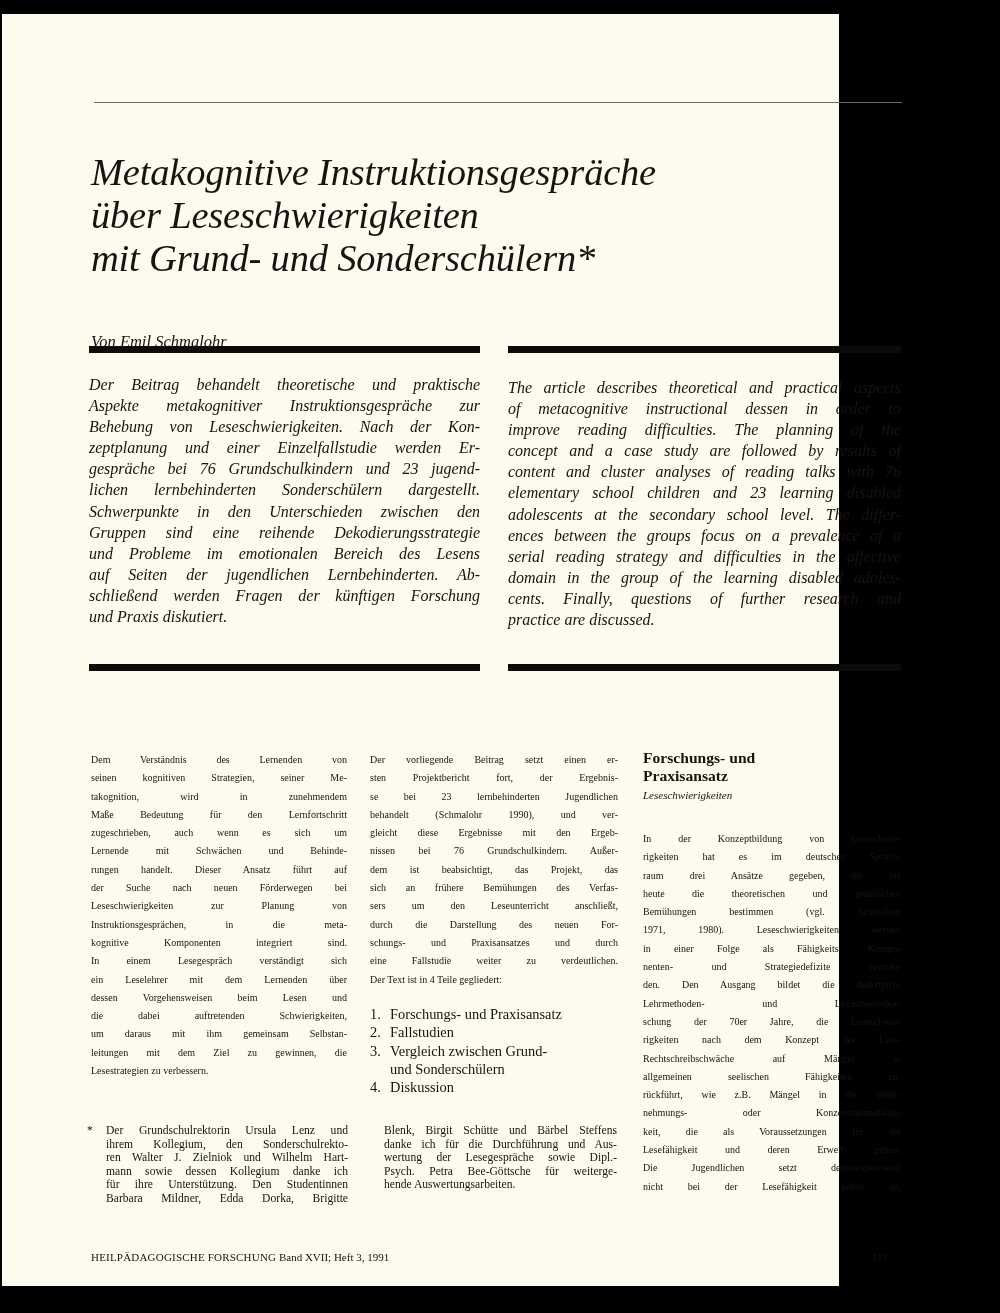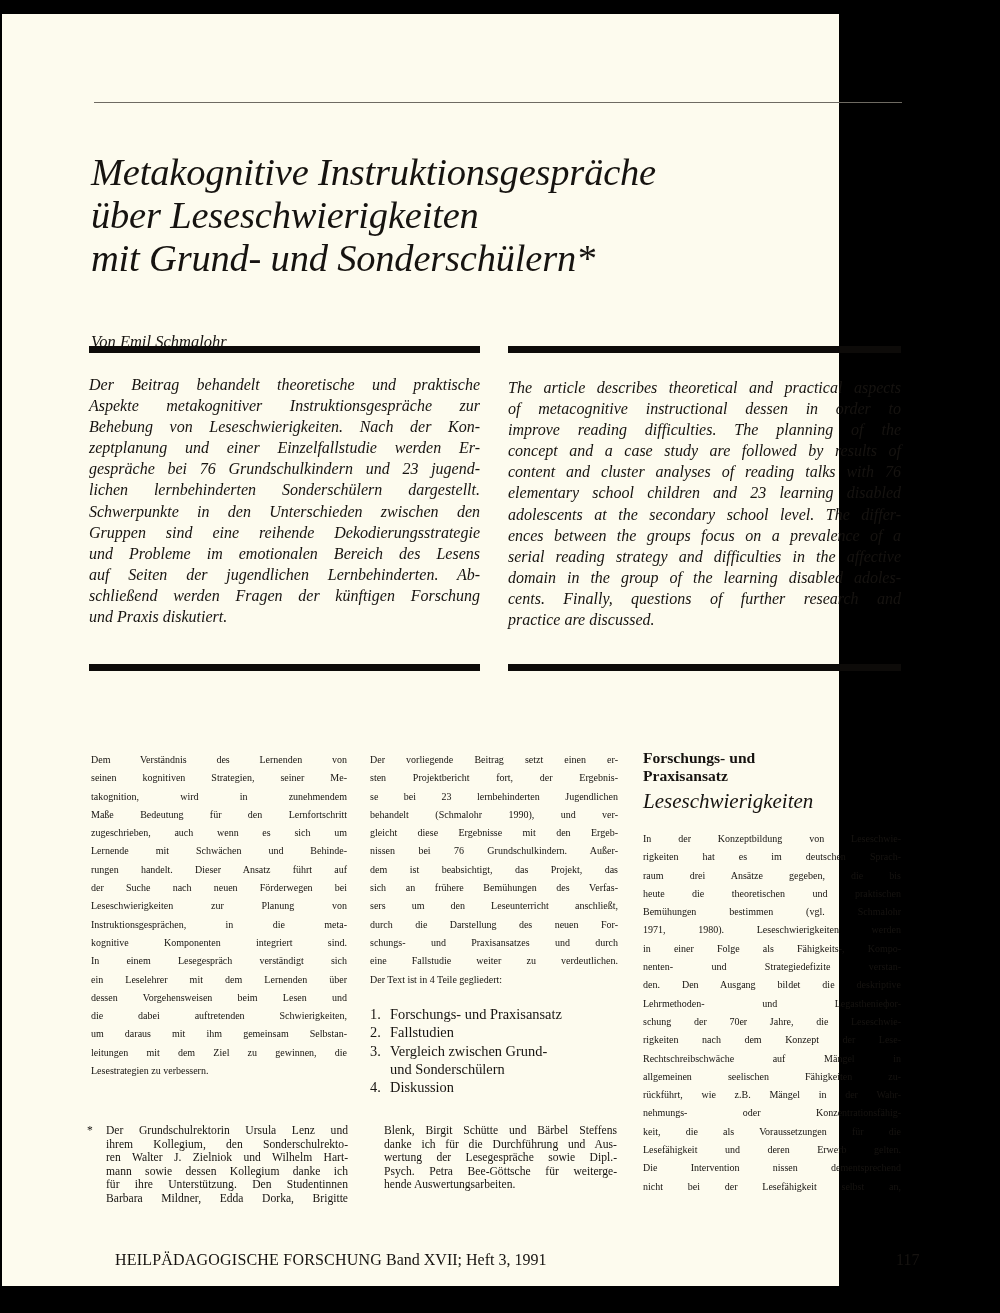--- a/index.html
+++ b/index.html
@@ -28,29 +28,29 @@
     text-align: justify; margin: 0;
   }
   .abstract .ln { display: block; text-align: justify; text-align-last: justify; white-space: nowrap; }
   .abstract .ln.last { text-align-last: left; }
   .col {
     position: absolute; font-size: 10px; line-height: 18.3px;
   }
   .col .ln { display: block; text-align: justify; text-align-last: justify; white-space: nowrap; }
   .col .ln.last { text-align-last: left; }
   .section-heading { font-weight: bold; font-size: 15.6px; position: absolute; }
-  .subsection-heading { font-style: italic; font-size: 21px; position: absolute; }
+  .subsection-heading { font-style: italic; font-size: 11px; position: absolute; }
   .list { position: absolute; font-size: 14.4px; line-height: 18.3px; margin: 0; padding: 0; list-style: none; }
   .list li { display: flex; }
   .list .num { width: 20px; flex: none; }
   .footnote { position: absolute; font-size: 11.6px; line-height: 13.6px; }
   .footnote .ln { display: block; text-align: justify; text-align-last: justify; white-space: nowrap; }
   .footnote .ln.last { text-align-last: left; }
   .footnote .star { position: absolute; left: -19px; top: 0; }
-  .footer { position: absolute; top: 1237px; font-size: 16px; margin-left: 24px; }
+  .footer { position: absolute; top: 1237px; font-size: 11px; }
   .footer .journal { letter-spacing: 0.2px; }
 </style>
 </head>
 <body>
 
 <div class="page">
   <div class="top-rule"></div>
 
   <h1 class="title">
     <span style="display:block">Metakognitive Instruktionsgespräche</span>
@@ -183,21 +183,21 @@
     <span class="ln">den. Den Ausgang bildet die deskriptive</span>
     <span class="ln">Lehrmethoden- und Legasthenieфor-</span>
     <span class="ln">schung der 70er Jahre, die Leseschwie-</span>
     <span class="ln">rigkeiten nach dem Konzept der Lese-</span>
     <span class="ln">Rechtschreibschwäche auf Mängel in</span>
     <span class="ln">allgemeinen seelischen Fähigkeiten zu-</span>
     <span class="ln">rückführt, wie z.B. Mängel in der Wahr-</span>
     <span class="ln">nehmungs- oder Konzentrationsfähig-</span>
     <span class="ln">keit, die als Voraussetzungen für die</span>
     <span class="ln">Lesefähigkeit und deren Erwerb gelten.</span>
-    <span class="ln">Die Intervention nissen dementsprechend</span>
+    <span class="ln">Die Jugendlichen setzt dementsprechend</span>
     <span class="ln">nicht bei der Lesefähigkeit selbst an,</span>
   </div>
 
   <div class="footer" style="left:89px;">
     <span class="journal">HEILPÄDAGOGISCHE FORSCHUNG</span>
     <span>Band XVII; Heft 3, 1991</span>
   </div>
   <div class="footer" style="left:870px;">117</div>
 </div>
 

